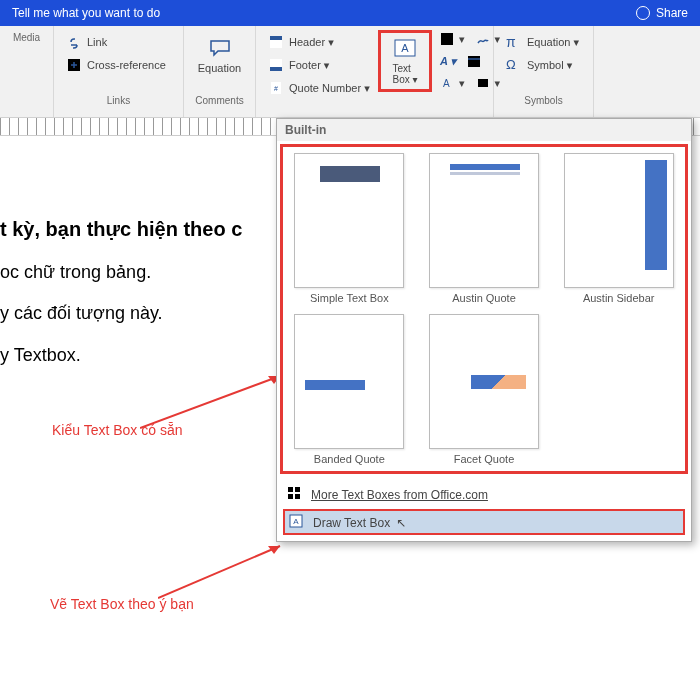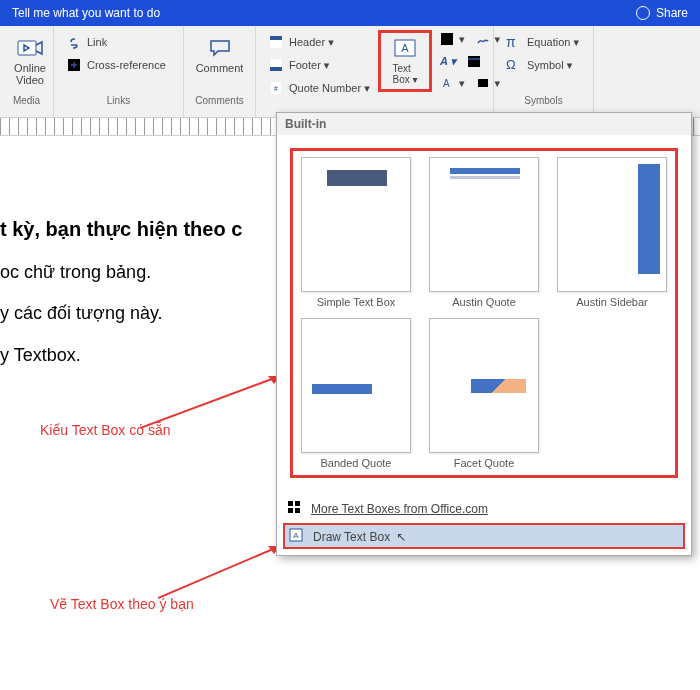--- a/index.html
+++ b/index.html
@@ -15,23 +15,23 @@
 .bigbtn .ic{width:28px;height:24px;display:flex;align-items:center;justify-content:center}
 .vstack{display:flex;flex-direction:column;gap:3px}
 .smallbtn{display:flex;align-items:center;gap:5px;font-size:11px;color:#444;padding:2px 4px;cursor:pointer;white-space:nowrap}
 .smallbtn .ic{width:16px;height:16px}
 .highlighted{border:3px solid #E53935;padding:2px}
 .ruler{height:18px;background:#fff;border-bottom:1px solid #ccc;position:relative;overflow:hidden}
 .ruler::before{content:"";position:absolute;inset:0;background:repeating-linear-gradient(90deg,#999 0 1px,transparent 1px 9px)}
 .doc{padding:70px 0 0 0;font-size:18px;color:#000;line-height:2.3}
 .doc .bold{font-weight:bold;font-size:20px}
 .doc div{padding-left:0;white-space:nowrap}
-.popup{position:absolute;left:276px;top:112px;width:416px;background:#fff;border:1px solid #ababab;box-shadow:3px 3px 8px rgba(0,0,0,0.3);z-index:10}
+.popup{position:absolute;left:276px;top:118px;width:416px;background:#fff;border:1px solid #ababab;box-shadow:3px 3px 8px rgba(0,0,0,0.3);z-index:10}
 .popup-hdr{font-size:12px;color:#666;padding:4px 8px;background:#f1f1f1;font-weight:600}
-.gallery{border:3px solid #E53935;margin:13px;padding:6px;display:grid;grid-template-columns:repeat(3,1fr);gap:10px 14px}
+.gallery{border:3px solid #E53935;margin:3px;padding:6px;display:grid;grid-template-columns:repeat(3,1fr);gap:10px 14px}
 .gitem{display:flex;flex-direction:column;align-items:center;gap:4px;cursor:pointer}
 .thumb{width:110px;height:135px;border:1px solid #bbb;background:#fff;position:relative;box-shadow:1px 1px 2px rgba(0,0,0,0.1)}
 .gname{font-size:11px;color:#555}
 .popup-menu{padding:4px 0}
 .mitem{display:flex;align-items:flex-end;gap:8px;font-size:12px;color:#444;padding:5px 10px;cursor:pointer}
 .mitem.sel{background:#c8d8ea;border:2px solid #E53935;margin:2px 6px;padding:3px 4px}
 .mitem.dis{color:#aaa}
 .mitem .ic{width:16px;height:16px}
 .annot{position:absolute;color:#E53935;font-size:14px;font-family:Arial}
 .arrow{position:absolute;pointer-events:none}
@@ -40,33 +40,20 @@
 </head>
 <body>
 
 <div class="titlebar">
   <span>Tell me what you want to do</span>
   <span class="share">Share</span>
 </div>
 
 <div class="ribbon">
   <div class="rgroup" style="width:54px">
-    <div class="gbody">
-      <div class="bigbtn">
-        <span class="ic">
-            <svg class="ic-svg" width="26" height="20">
-              <rect x="1" y="3" width="18" height="14" rx="1" fill="#fff" stroke="#2B579A"></rect>
-              <path d="M19 7l6-3v12l-6-3" fill="#fff"></path>
-              <path d="M7 7l5 3-5 3z" fill="#2B579A"></path>
-            </svg>
-          </span>
-        <span style="white-space:pre-line;text-align:center;line-height:1.1">Online
-Video</span>
-      </div>
-    </div>
     <div class="glabel">Media</div>
   </div>
 
   <div class="rgroup" style="width:130px">
     <div class="gbody">
         <div class="vstack">
       <div class="smallbtn">
             <span class="ic"><svg class="ic-svg" width="16" height="16">
                 <path d="M5 8a3 3 0 013-3h1m2 6a3 3 0 01-3 3H7m-2-3h6"></path>
               </svg></span>
@@ -85,21 +72,21 @@
   </div>
 
   <div class="rgroup" style="width:72px">
     <div class="gbody">
       <div class="bigbtn">
         <span class="ic">
             <svg class="ic-svg" width="24" height="20">
               <path d="M3 3h18v10H10l-4 4v-4H3z"></path>
             </svg>
           </span>
-        <span>Comment</span>
+        <span>Equation</span>
       </div>
     </div>
     <div class="glabel">Comments</div>
   </div>
 
   <div class="rgroup" style="width:118px;border-right:none">
     <div class="gbody">
         <div class="vstack">
       <div class="smallbtn">
             <span class="ic"><svg class="ic-svg" width="16" height="16">
@@ -247,21 +234,21 @@
       <span class="ic"><svg width="14" height="14">
             <rect x="1" y="1" width="12" height="12" fill="#fff" stroke="#2B579A"></rect>
             <text x="7" y="10" font-size="8" text-anchor="middle" fill="#2B579A">A</text>
           </svg></span>
       <span>Draw Text Box</span>
       <span style="margin-left:-2px">↖</span>
     </div>
   </div>
 </div>
 
-<div class="annot" style="left:40px;top:422px">Kiểu Text Box có sẵn</div>
+<div class="annot" style="left:52px;top:422px">Kiểu Text Box có sẵn</div>
 <div class="annot" style="left:50px;top:596px">Vẽ Text Box theo ý bạn</div>
 
 <svg class="arrow" style="left:140px;top:370px" width="150" height="60">
     <line x1="0" y1="58" x2="140" y2="6" stroke="#E53935" stroke-width="2"></line>
     <polygon points="140,6 128,6 134,14" fill="#E53935"></polygon>
   </svg>
 <svg class="arrow" style="left:158px;top:540px" width="130" height="60">
     <line x1="0" y1="58" x2="122" y2="6" stroke="#E53935" stroke-width="2"></line>
     <polygon points="122,6 110,6 116,14" fill="#E53935"></polygon>
   </svg>

